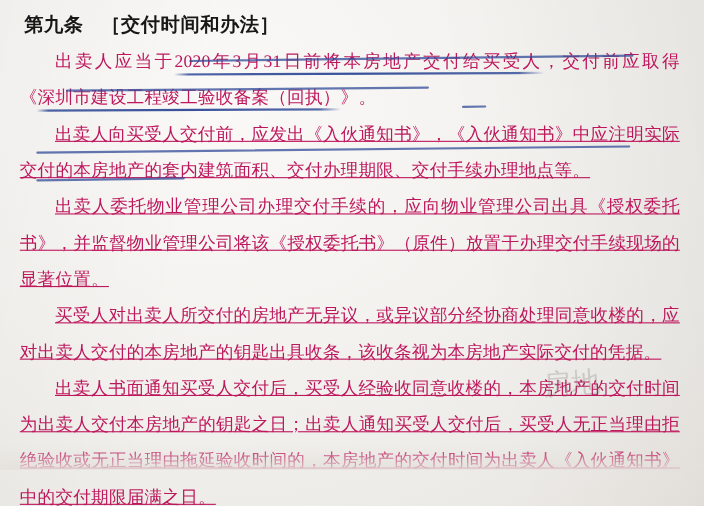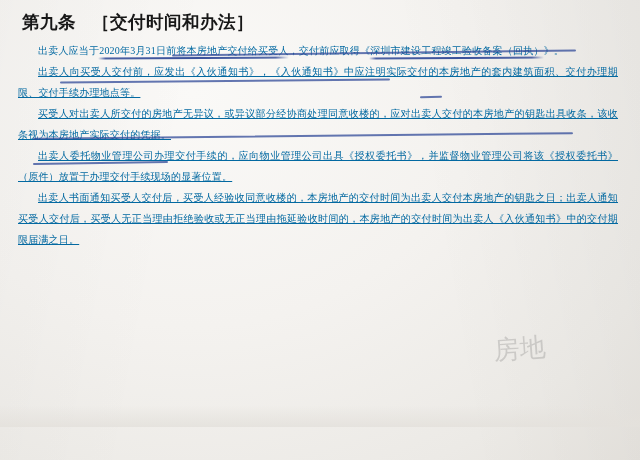--- a/index.html
+++ b/index.html
@@ -44,23 +44,23 @@
     letter-spacing: 0.5px;
     color: #171717;
     margin: 2px 0 6px 4px;
     white-space: nowrap;
   }
   .heading .title-gap {
     display: inline-block;
     width: 16px;
   }
   p.para {
-    font-size: 10px;
-    line-height: 21px;
-    color: #0369a1;
+    font-size: 16px;
+    line-height: 33px;
+    color: #be185d;
     margin: 0;
     text-align: justify;
     text-justify: inter-ideograph;
     text-indent: 2em;
     letter-spacing: 0.2px;
   }
   p.para.cont {
     text-indent: 2em;
     text-decoration: underline;
   }
@@ -134,25 +134,25 @@
 
   <p class="para">
     <span>出卖人应当于</span><span class="ul">2020年3月31日前将本房地产交付给买受人</span><span>，交付前应取得《</span><span class="ul">深圳市建设工程竣工验收备案（回执）</span><span>》。</span>
   </p>
 
   <p class="para cont">
     <span>出卖人向买受人交付前，应发出《入伙通知书》，《入伙通知书》中应注明实际交付的本房地产的套内建筑面积、交付办理期限、交付手续办理地点等。</span>
   </p>
 
   <p class="para cont">
-    <span>买受人对出卖人所交付的房地产无异议，或异议部分经协商处理同意收楼的，应对出卖人交付的本房地产的钥匙出具收条，该收条视为本房地产实际交付的凭据。</span>
+    <span>出卖人委托物业管理公司办理交付手续的，应向物业管理公司出具《授权委托书》，并监督物业管理公司将该《授权委托书》（原件）放置于办理交付手续现场的显著位置。</span>
   </p>
 
   <p class="para cont">
-    <span>出卖人委托物业管理公司办理交付手续的，应向物业管理公司出具《授权委托书》，并监督物业管理公司将该《授权委托书》（原件）放置于办理交付手续现场的显著位置。</span>
+    <span>买受人对出卖人所交付的房地产无异议，或异议部分经协商处理同意收楼的，应对出卖人交付的本房地产的钥匙出具收条，该收条视为本房地产实际交付的凭据。</span>
   </p>
 
   <p class="para cont">
     <span>出卖人书面通知买受人交付后，买受人经验收同意收楼的，本房地产的交付时间为出卖人交付本房地产的钥匙之日；出卖人通知买受人交付后，买受人无正当理由拒绝验收或无正当理由拖延验收时间的，本房地产的交付时间为出卖人《入伙通知书》中的交付期限届满之日。</span>
   </p>
 
   <div class="stroke s1"></div>
   <div class="stroke s2"></div>
   <div class="stroke s5"></div>
   <div class="stroke s3"></div>

